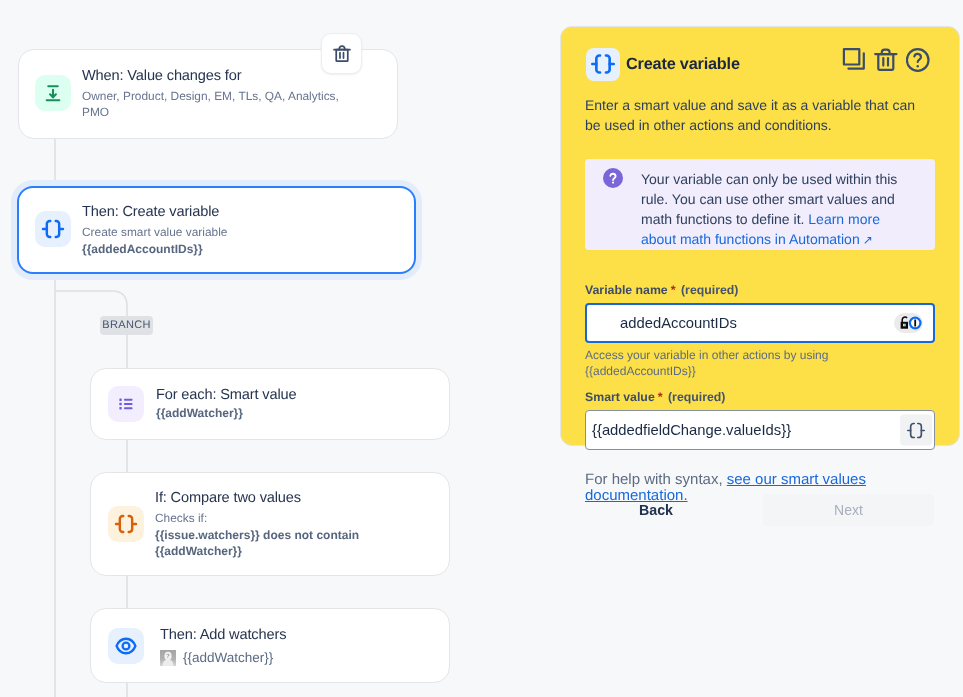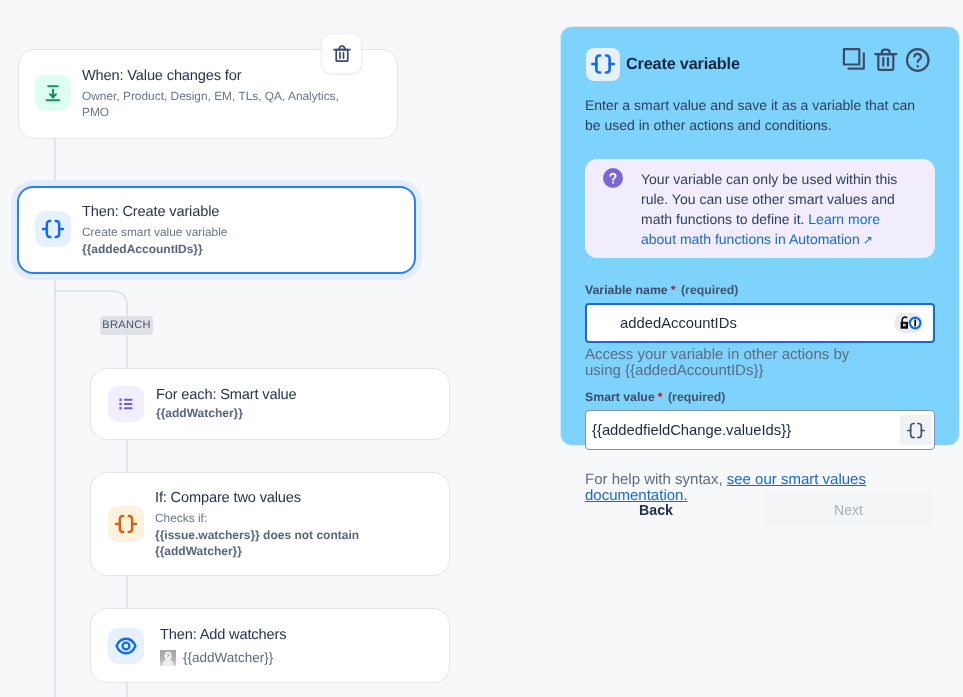--- a/index.html
+++ b/index.html
@@ -75,40 +75,40 @@
 
   .branch-chip {
     position:absolute; left:100px; top:316px; height:19px; width:53px; text-align:center;
     background:#dfe1e5; border-radius:4px; color:#44546f;
     font-size:11px; line-height:19px; letter-spacing:0.35px;
   }
 
   
   .panel {
     position:absolute; left:560px; top:26px; width:400px; height:420px;
-    background:#7dd3fc; border:1px solid #e3e5e8; border-radius:12px;
+    background:#fde047; border:1px solid #e3e5e8; border-radius:12px;
   }
   .panel-head { position:absolute; left:25px; top:21px; width:350px; height:32px; display:flex; align-items:center; }
   .panel-head-icon {
     width:34px; height:33px; border-radius:8px; background:#e7f0fd; color:#0c6bf7;
     display:flex; align-items:center; justify-content:center; flex:0 0 34px;
   }
   .panel-head-icon svg path { fill:none; stroke:currentColor; stroke-width:2.25; stroke-linecap:round; stroke-linejoin:round; }
   .panel-title { font-size:16.3px; font-weight:700; color:#1b2740; margin:0 0 0 6px; letter-spacing:-0.2px; }
   .panel-actions { position:absolute; left:256px; top:0px; display:flex; gap:8px; }
   .pact { width:24px; height:24px; padding:0; background:none; border:0; cursor:pointer;
           display:flex; align-items:center; justify-content:center; }
   .pact svg { display:block; }
   .pact svg path, .pact svg circle { fill:none; stroke:#3d4d69; stroke-width:2.2; stroke-linecap:round; stroke-linejoin:round; }
   .pact svg .f { fill:#3d4d69; stroke:none; }
 
   .panel-desc { position:absolute; left:24px; top:68px; margin:0; font-size:14px; line-height:20px; color:#2c3e5d; width:345px; }
 
-  .banner { position:absolute; left:24px; top:132px; background:#f1edfd; border-radius:12px;
-            padding:10px 14px 8px 18px; display:flex; gap:18px; width:350px; }
+  .banner { position:absolute; left:24px; top:132px; background:#f1edfd; border-radius:4px;
+            padding:10px 14px 0 18px; display:flex; gap:18px; width:350px; }
   .banner-icon { flex:0 0 20px; margin-top:-1px; }
   .banner-icon svg .bf { fill:#7b65d8; }
   .banner-icon svg .bs { fill:none; stroke:#fff; stroke-width:1.85; stroke-linecap:round; }
   .banner-icon svg .bw { fill:#fff; }
   .banner-text { margin:0; font-size:14px; line-height:20px; color:#2c3e5d; width:264px; }
   .blink { color:#1868db; text-decoration:none; }
   .exticon { color:#1868db; font-size:12px; margin-left:3px; }
 
   .flabel { position:absolute; left:24px; font-size:12.3px; font-weight:700; color:#3d4d69; }
   .lbl1 { top:256px; }
@@ -122,21 +122,21 @@
   .field2 { top:383px; }
   .field input { border:0; outline:0; background:transparent; width:100%; height:100%;
                  font-family:inherit; font-size:14.8px; color:#1b2a44; padding:0 6px; }
   .pmbadge { position:absolute; right:10px; top:50%; transform:translateY(-50%); display:block; }
   .pmbadge svg { display:block; }
   .svbtn { position:absolute; right:2px; top:50%; transform:translateY(-50%);
            width:32px; height:31px; background:#f1f2f4; border:0; border-radius:4px; cursor:pointer;
            display:flex; align-items:center; justify-content:center; }
   .svbtn svg path { fill:none; stroke:#42526e; stroke-width:2; stroke-linecap:round; stroke-linejoin:round; }
 
-  .fhelp { position:absolute; left:24px; margin:0; font-size:15px; line-height:16px; color:#5d6b82; }
+  .fhelp { position:absolute; left:24px; margin:0; font-size:12px; line-height:16px; color:#5d6b82; }
   .help1 { top:320px; width:268px; }
   .help2 { top:445px; width:355px; font-size:15px; }
   .doclink { color:#1868db; text-decoration:underline; }
 
   .panel-foot { position:absolute; left:24px; top:467px; width:350px; height:32px; }
   .btn-back { position:absolute; left:42px; top:0; height:32px; background:none; border:0; cursor:pointer;
               font-family:inherit; font-size:14.2px; font-weight:700; color:#22314d; padding:0 12px; }
   .btn-next { position:absolute; left:178px; top:0; width:171px; height:32px; border:0; border-radius:4px;
               background:#f4f5f7; color:#a7afbd; font-family:inherit; font-size:14px; font-weight:400;
               cursor:default; }

